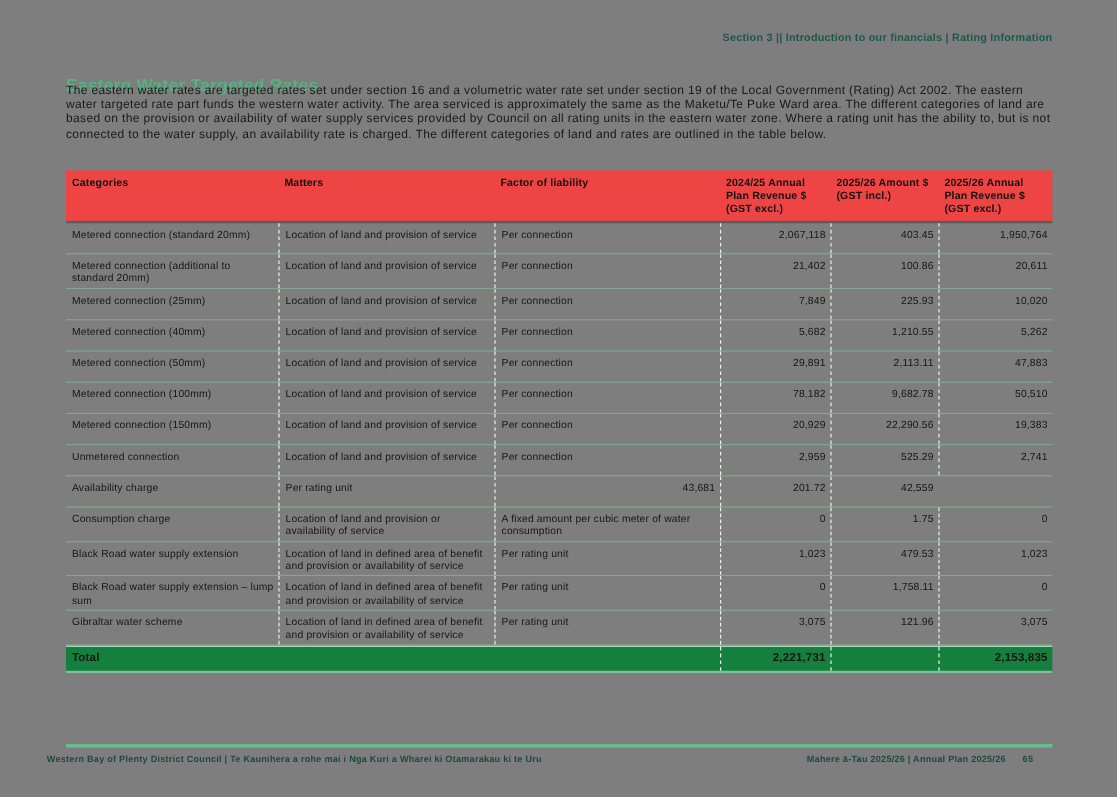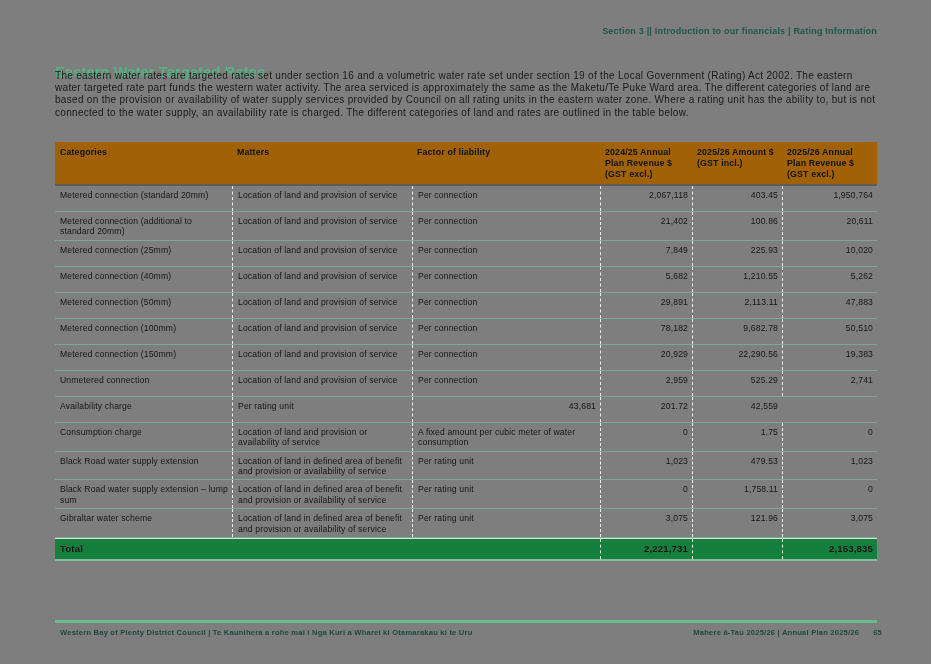--- a/index.html
+++ b/index.html
@@ -17,21 +17,21 @@
     position:absolute;left:55px;top:64px;margin:0;
     font-size:14.5px;font-weight:bold;color:#55b17f;letter-spacing:.2px;
   }
   .intro{
     position:absolute;left:55px;top:70px;width:824px;margin:0;
     font-size:10px;line-height:12.2px;letter-spacing:.3px;color:#191919;
   }
   .rates-table{position:absolute;left:55px;top:142px;width:822px;}
   .grid-row{display:grid;grid-template-columns:177px 180px 188px 92px 90px 95px;}
   .header-row{
-    background:#a16207;border-bottom:2px solid #5c5c5c;min-height:33px;
+    background:#ef4444;border-bottom:2px solid #5c5c5c;min-height:33px;
   }
   .header-row .cell{
     font-weight:bold;font-size:8.8px;line-height:11px;padding:5px 4px 4px 5px;color:#111;
   }
   .cell{
     font-size:8.6px;line-height:10.4px;letter-spacing:.15px;
     padding:4px 4px 3px 5px;color:#161616;overflow:hidden;
   }
   .data-row{border-bottom:1px solid #7fa794;min-height:25px;}
   .sep{border-left:1px dashed #e9f1ea;}
@@ -39,21 +39,21 @@
   .total-row{
     background:#15803d;border-top:1px solid #cfe4d6;border-bottom:2px solid #84bd9e;
     min-height:14px;
   }
   .total-row .cell{font-weight:bold;font-size:9.6px;line-height:12px;padding-top:4px;padding-bottom:4px;}
   .total-label{grid-column:1/4;}
   .footer-rule{
     position:absolute;left:55px;top:620px;width:822px;height:3px;background:#68bc8e;
   }
   .footer{
-    position:absolute;left:60px;top:628px;width:822px;
+    position:absolute;left:39px;top:628px;width:822px;
     display:flex;justify-content:space-between;align-items:baseline;
     font-size:7.6px;font-weight:bold;color:#1d4a40;letter-spacing:.2px;
   }
   .footer-right{display:flex;align-items:baseline;}
   .page-number{margin-left:14px;}
 </style>
 </head>
 <body>
 
 <div class="breadcrumb">Section 3 || Introduction to our financials | Rating Information</div>

